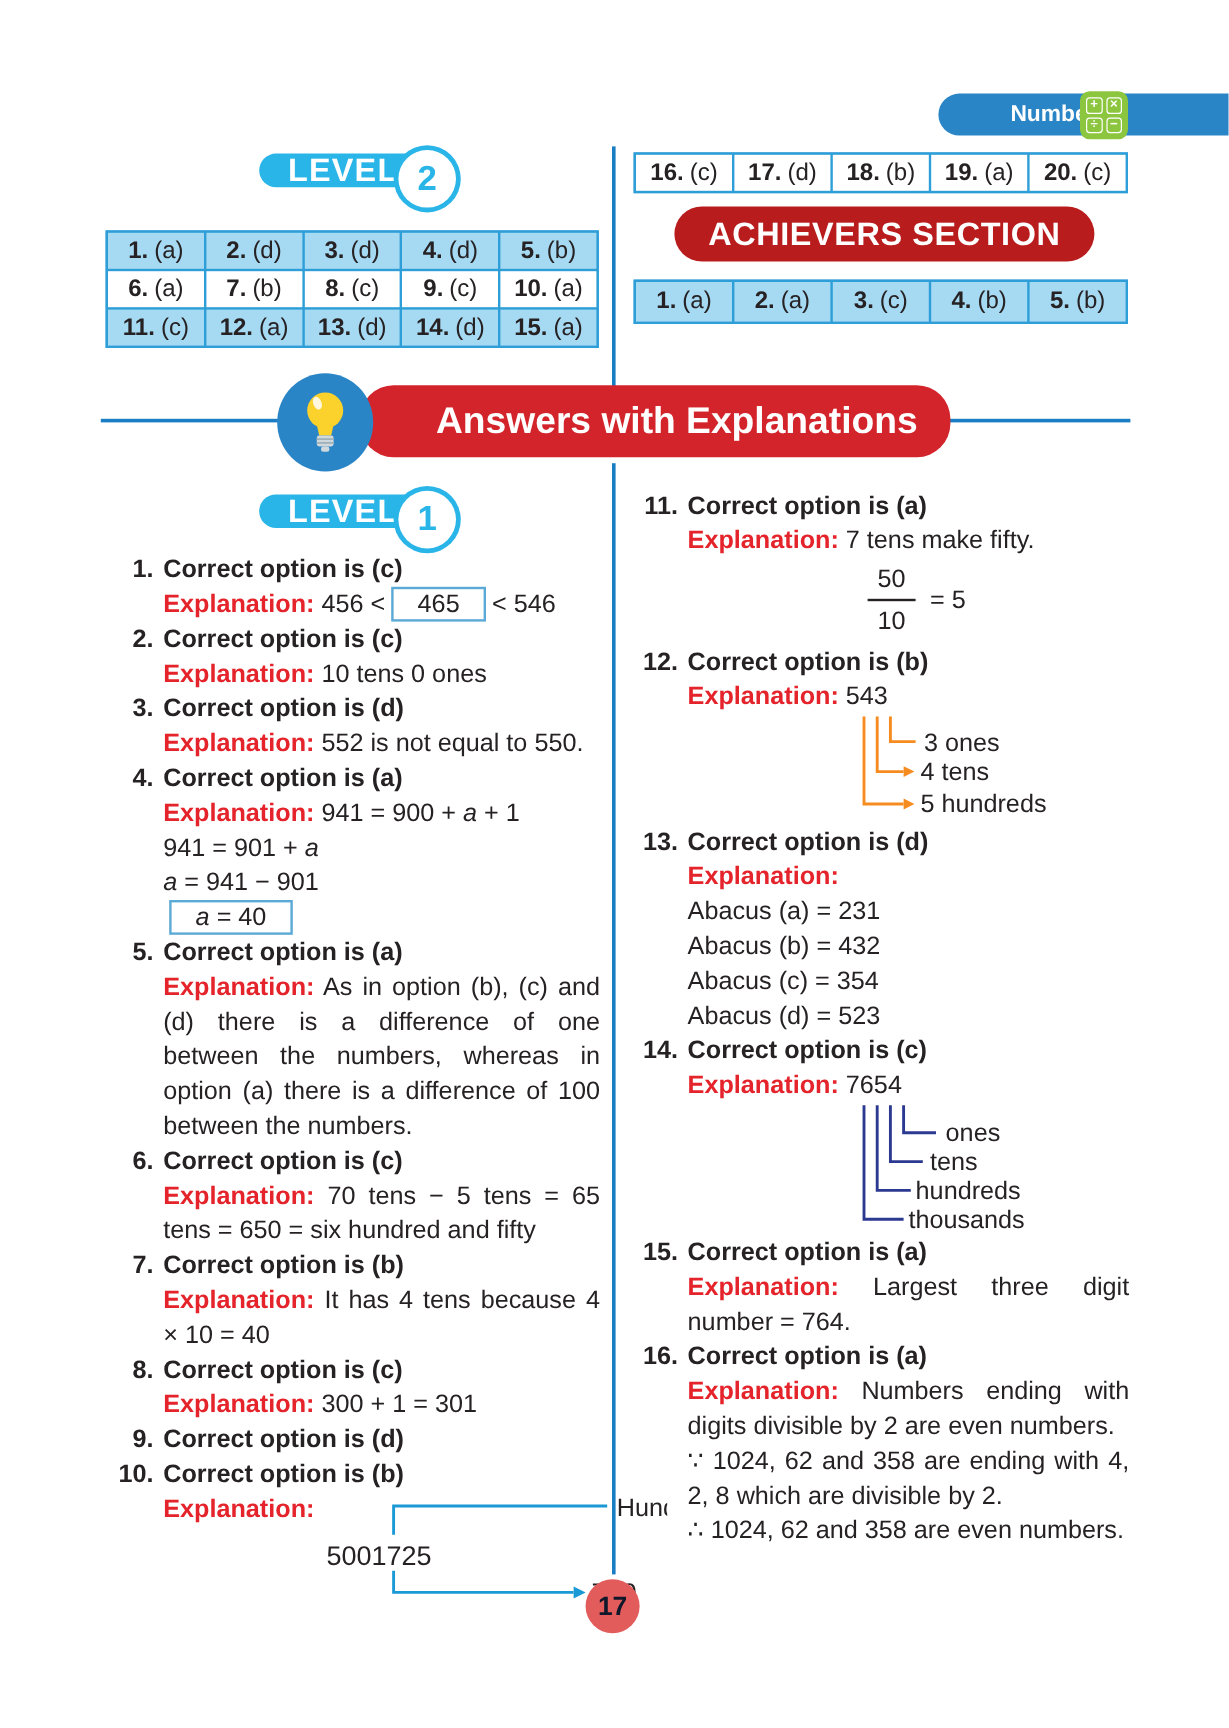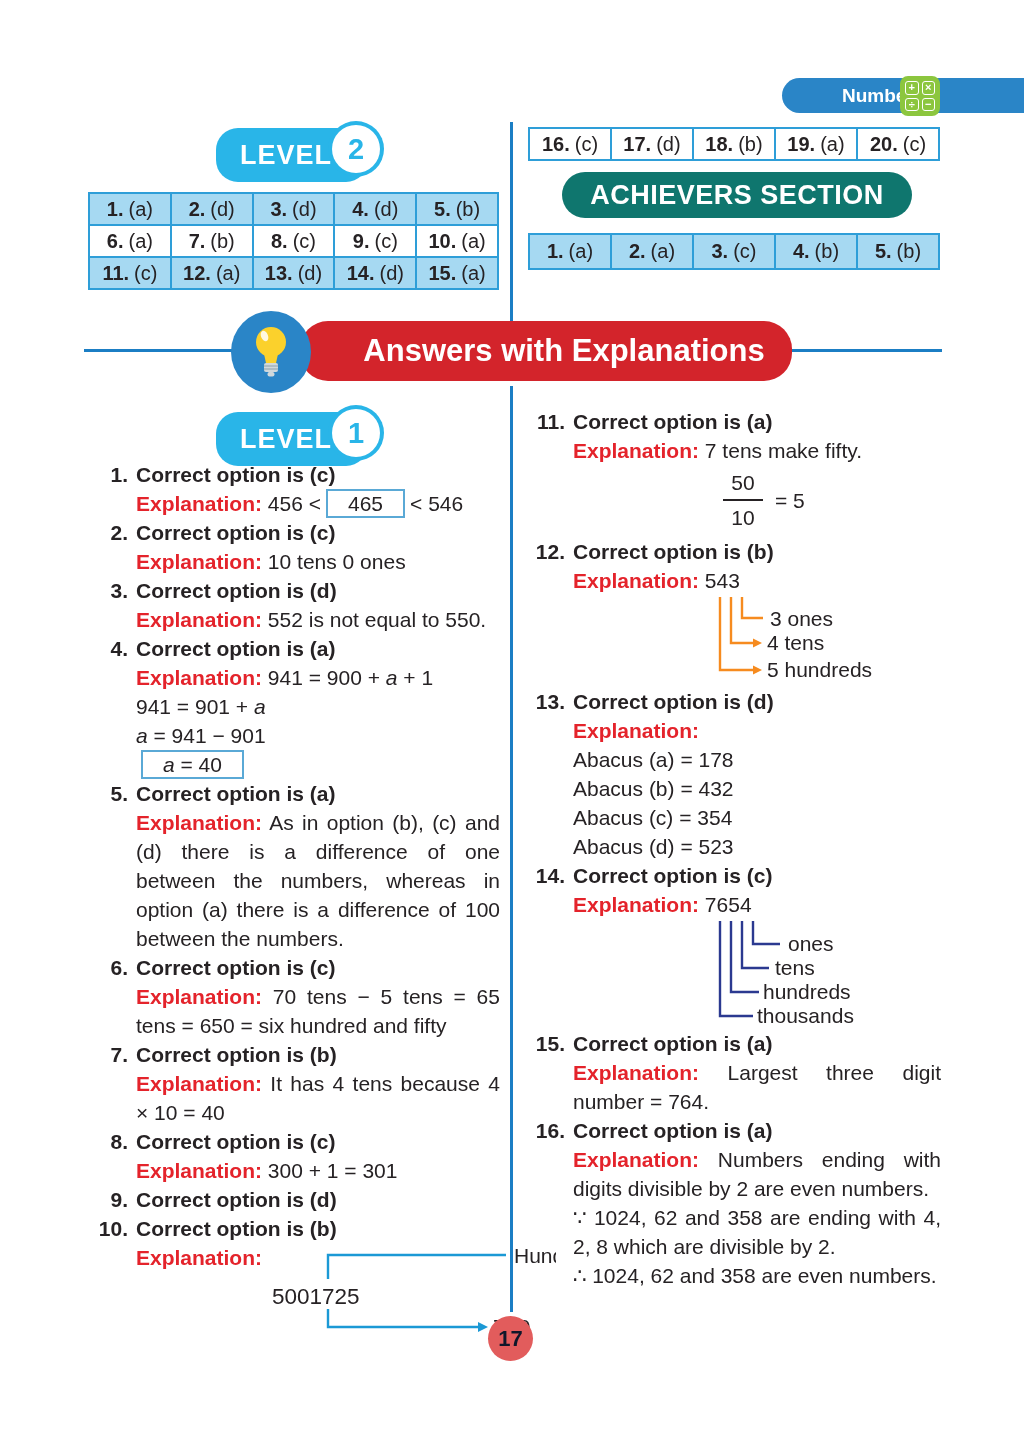--- a/index.html
+++ b/index.html
@@ -9,21 +9,21 @@
   
   .numbers-tab{position:absolute;left:782px;top:78px;width:242px;height:35px;background:#2a85c7;
                border-radius:18px 0 0 18px;display:flex;align-items:center;z-index:2;}
   .numbers-tab .tab-label{margin-left:60px;color:#fff;font-weight:700;font-size:19px;}
   .calc-icon{position:absolute;left:118px;top:-2px;width:40px;height:40px;background:#8cc63e;
              border-radius:8px;display:grid;grid-template-columns:1fr 1fr;gap:3px;padding:5px;box-sizing:border-box;}
   .calc-icon span{border:1.5px solid #fff;border-radius:3px;color:#fff;font-size:11px;font-weight:700;
                   display:flex;align-items:center;justify-content:center;line-height:1;}
 
   
-  .level-badge{position:absolute;width:152px;height:54px;background:#29b5e8;border-radius:22px;
+  .level-badge{position:absolute;width:152px;height:28px;background:#29b5e8;border-radius:22px;
                display:flex;align-items:center;z-index:2;}
   .level-badge .lv-text{color:#fff;font-weight:700;font-size:27px;letter-spacing:1px;margin-left:24px;}
   .level-badge .lv-circle{position:absolute;right:-12px;top:-3px;width:48px;height:48px;background:#fff;
                border-radius:50%;box-shadow:0 0 0 4px #29b5e8;display:flex;align-items:center;justify-content:center;
                color:#29b5e8;font-weight:700;font-size:29px;}
   #level2-badge{left:216px;top:128px;}
   #level1-badge{left:216px;top:412px;}
 
   
   .ansgrid{position:absolute;display:grid;grid-template-columns:repeat(5,1fr);gap:2px;background:#2e9ed8;
@@ -33,21 +33,21 @@
   .ansgrid .cell.white{background:#ffffff;}
   .ansgrid .cell.blue{background:#a6d9f2;}
   .ansgrid .cn{font-weight:700;}
   #grid-level2{left:88px;top:192px;width:407px;}
   #row-cont{left:528px;top:127px;width:408px;}
   #row-cont .cell{background:#ffffff;}
   #row-ach{left:528px;top:233px;width:408px;}
   #row-ach .cell{height:33px;}
 
   
-  .achievers-pill{position:absolute;left:562px;top:172px;width:350px;height:46px;background:#0f766e;
+  .achievers-pill{position:absolute;left:562px;top:172px;width:350px;height:46px;background:#b91c1c;
                   border-radius:23px;display:flex;align-items:center;justify-content:center;
                   color:#fff;font-weight:700;font-size:27px;letter-spacing:.5px;}
 
   
   .vdiv{position:absolute;width:3px;background:#1b7ec4;}
   #vdiv-top{left:510px;top:122px;height:200px;}
   #vdiv-main{left:510px;top:386px;height:926px;}
   .banner-line{position:absolute;left:84px;top:349px;width:858px;height:3px;background:#1b7ec4;z-index:1;}
 
   
@@ -374,21 +374,21 @@
           </svg>
         </div>
       </div>
     </div>
 
     <div class="item">
       <div class="inum">13.</div>
       <div class="ibody">
         <p class="correct">Correct option is (d)</p>
         <p class="red">Explanation:</p>
-        <p>Abacus (a) = 178</p>
+        <p>Abacus (a) = 231</p>
         <p>Abacus (b) = 432</p>
         <p>Abacus (c) = 354</p>
         <p>Abacus (d) = 523</p>
       </div>
     </div>
 
     <div class="item">
       <div class="inum">14.</div>
       <div class="ibody">
         <p class="correct">Correct option is (c)</p>

